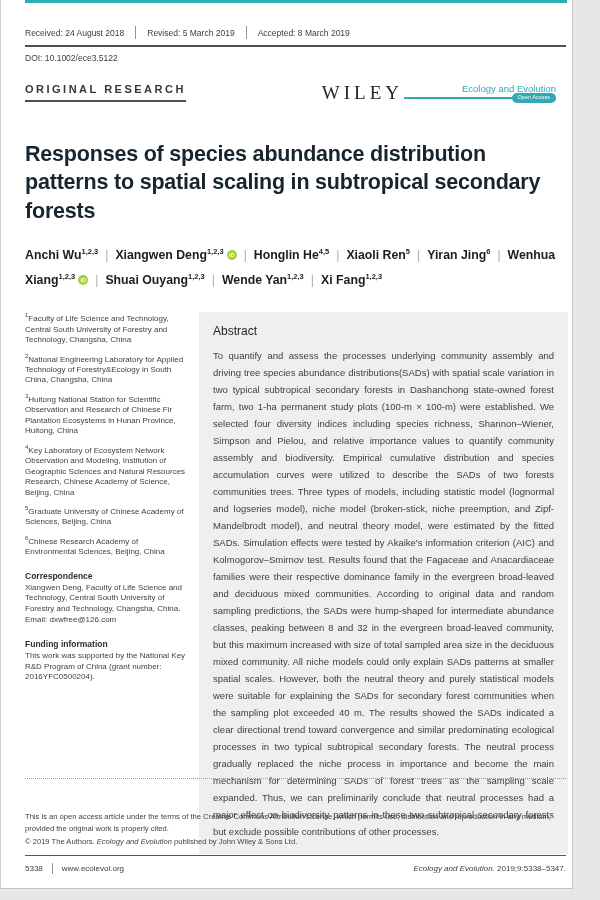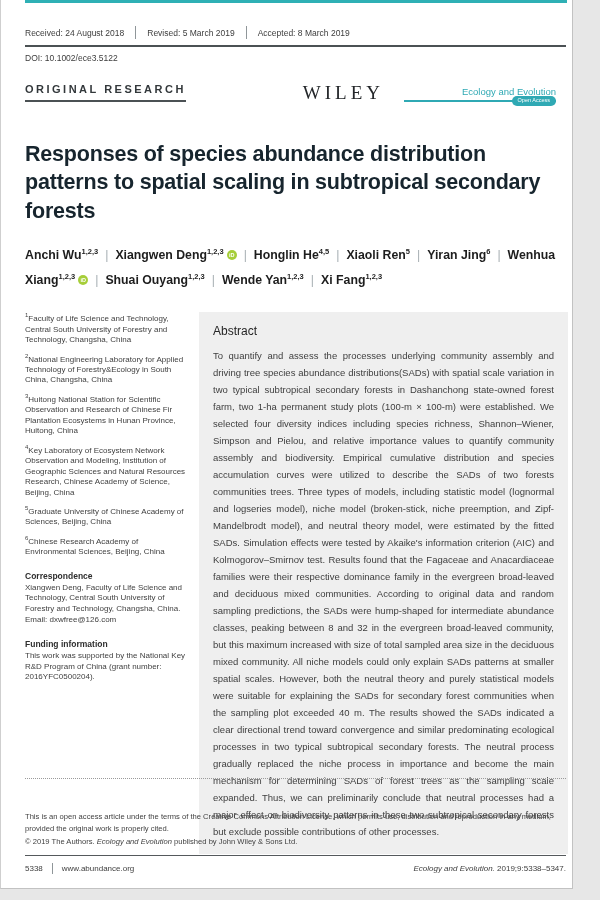--- a/index.html
+++ b/index.html
@@ -46,21 +46,21 @@
     margin-top: 20px;
     display: flex; justify-content: space-between; align-items: flex-end;
   }
   .article-type {
     display: inline-block;
     font-size: 11px; font-weight: bold; letter-spacing: 2.5px;
     color: #33383b;
     border-bottom: 2px solid #4b5154;
     padding-bottom: 5px;
   }
-  .brand { display: flex; align-items: flex-end; gap: 20px; padding-right: 10px; }
+  .brand { display: flex; align-items: flex-start; gap: 1px; padding-right: 10px; }
   .wiley {
     font-family: "Liberation Serif", "DejaVu Serif", serif;
     font-size: 19px; letter-spacing: 4px; color: #24272a; font-weight: 500;
     line-height: 1;
   }
   .journal-brand { display: flex; flex-direction: column; align-items: flex-end; padding-top: 0; }
   .journal-name { font-size: 9.5px; color: #2fa9b4; margin-bottom: 3px; }
   .jline { width: 152px; height: 2px; background: #2fa9b4; position: relative; }
   .open-access-pill {
     position: absolute; right: 0; top: -4px;
@@ -198,21 +198,21 @@
       <div class="dotted-rule"></div>
       <div class="license">This is an open access article under the terms of the Creative Commons Attribution License, which permits use, distribution and reproduction in any medium, provided the original work is properly cited.</div>
       <div class="copyright">
         <span>© 2019 The Authors. </span><i>Ecology and Evolution</i><span> published by John Wiley &amp; Sons Ltd.</span>
       </div>
       <div class="rule-thin"></div>
       <div class="bottom-bar">
         <div class="bottom-left">
           <span>5338</span>
           <span class="vsep2"></span>
-          <a class="site" href="#">www.abundance.org</a>
+          <a class="site" href="#">www.ecolevol.org</a>
         </div>
         <div class="citation">
           <i>Ecology and Evolution.</i><span> 2019;9:5338–5347.</span>
         </div>
       </div>
     </div>
 
   </div>
 </div>
 

